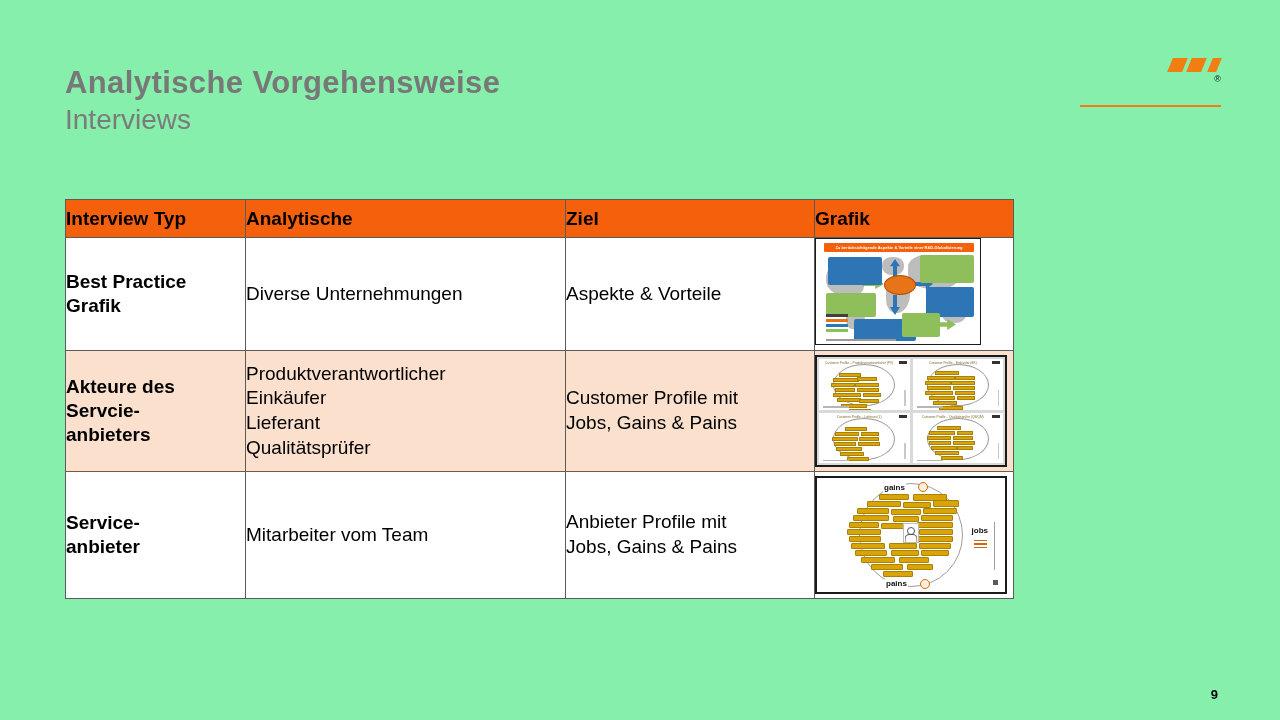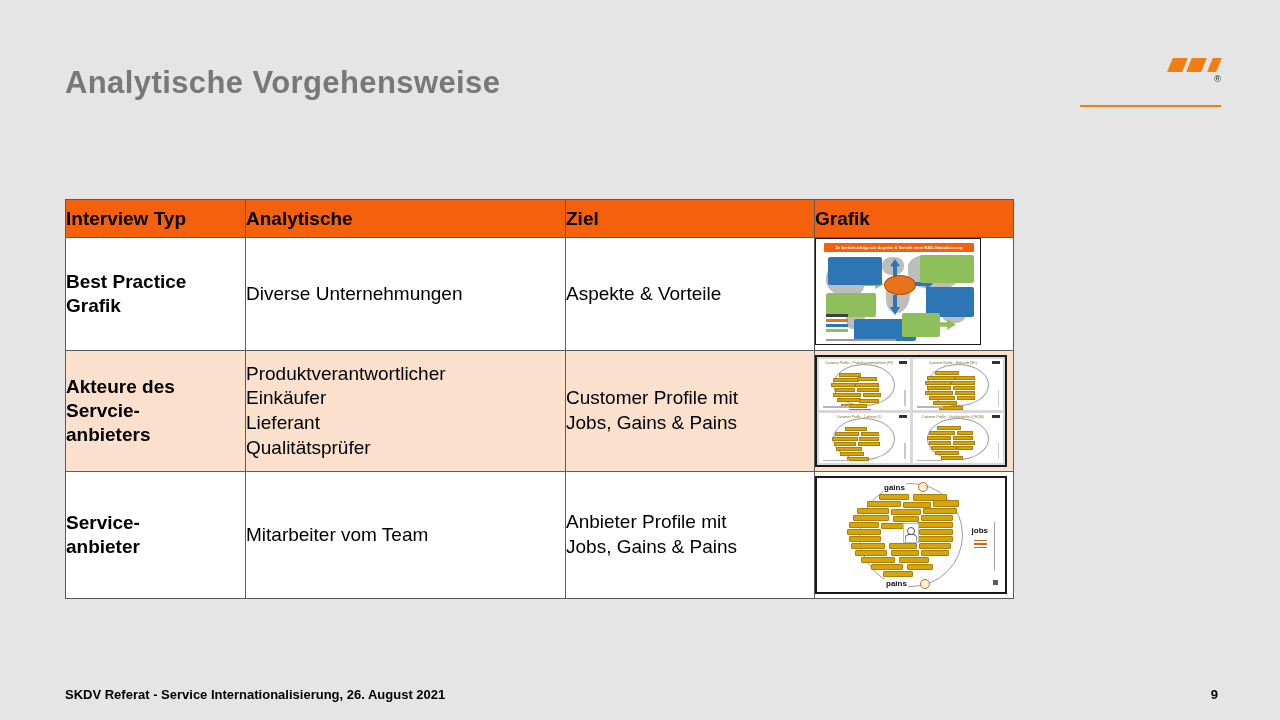--- a/index.html
+++ b/index.html
@@ -6,21 +6,21 @@
   html, body {
     margin: 0; padding: 0;
     width: 1280px; height: 720px;
     background: #ffffff;
     font-family: "Liberation Sans", sans-serif;
     overflow: hidden;
   }
   .slide {
     position: relative;
     width: 1280px; height: 720px;
-    background: #e5e5e5;
+    background: #86efac;
   }
 
   
   .title-block {
     position: absolute;
     left: 65px; top: 66px;
     width: 900px;
   }
   .title-main {
     font-size: 31px;
@@ -345,20 +345,21 @@
     color: #000000;
   }
 </style>
 </head>
 <body>
 
 <div class="slide">
 
   <div class="title-block">
     <div class="title-main">Analytische Vorgehensweise</div>
+    <div class="title-sub">Interviews</div>
   </div>
 
   <div class="logo">
     <div class="logo-slashes">
       <span class="slash s1"></span>
       <span class="slash s2"></span>
       <span class="slash s3"></span>
     </div>
     <div class="logo-reg">®</div>
     <div class="logo-rule"></div>
@@ -585,16 +586,15 @@
               <div class="cv-vline"></div>
               <div class="cv-sq"></div>
             </div>
           </td>
         </tr>
 
       </tbody>
     </table>
   </div>
 
-  <div class="footer-left">SKDV Referat - Service Internationalisierung, 26. August 2021</div>
   <div class="footer-right">9</div>
 
 </div>
 
 </body></html>

